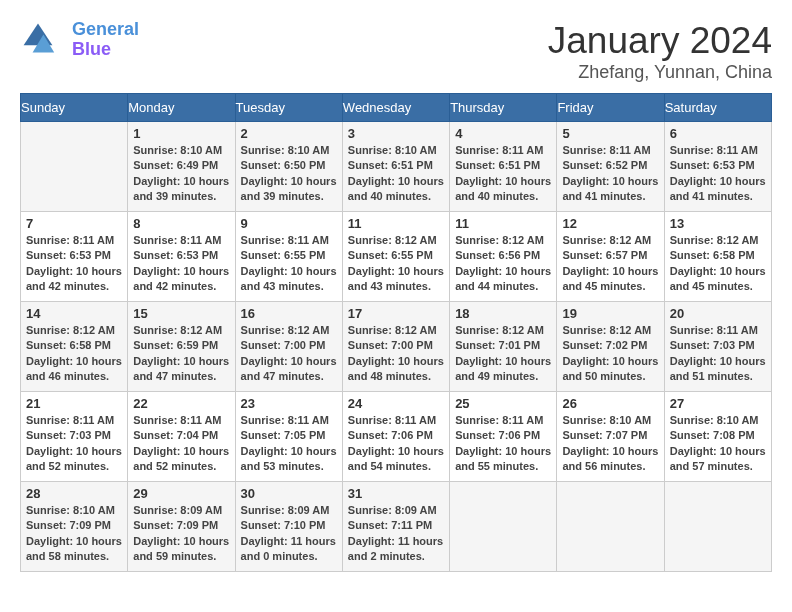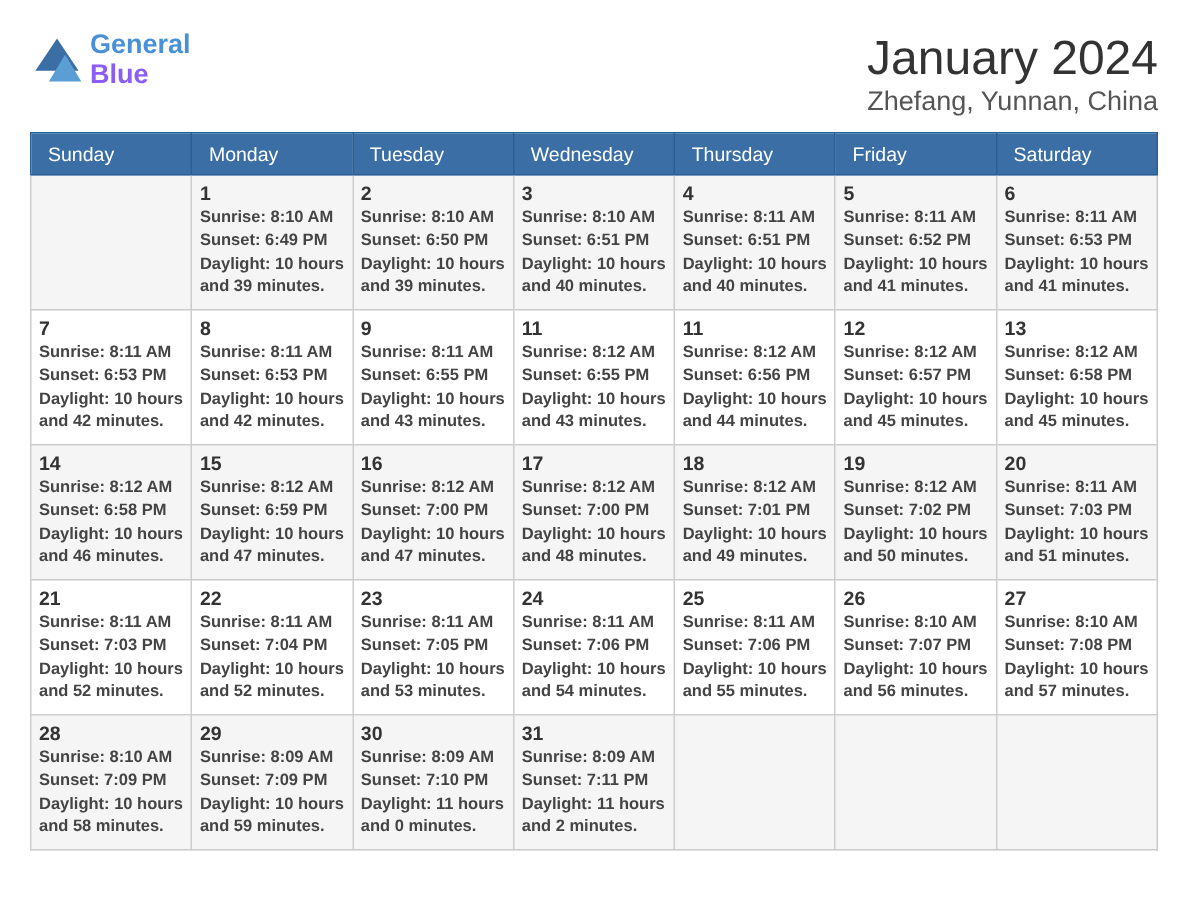--- a/index.html
+++ b/index.html
@@ -11,57 +11,57 @@
       padding: 20px;
     }
     .header {
       display: flex;
       justify-content: space-between;
       align-items: flex-start;
       margin-bottom: 10px;
     }
     .logo {
       display: flex;
-      align-items: center;
-      gap: 4px;
+      align-items: flex-start;
+      gap: 16px;
     }
     .logo-text {
       font-size: 18px;
       font-weight: bold;
       color: #333;
       line-height: 1.1;
     }
     .logo-text span {
       color: #4a90d9;
     }
     .logo-icon {
       width: 36px;
       height: 36px;
     }
     .title-block {
       text-align: right;
     }
     .main-title {
-      font-size: 32px;
+      font-size: 37px;
       font-weight: normal;
       color: #333;
     }
     .subtitle {
       font-size: 18px;
       color: #555;
     }
     .calendar {
       width: 100%;
       border-collapse: collapse;
       font-size: 11px;
     }
     .calendar thead tr th {
       background-color: #3a6ea5;
       color: #fff;
-      padding: 6px 11px;
+      padding: 6px 0;
       text-align: left;
       font-size: 13px;
       font-weight: normal;
       border: 1px solid #2a5e95;
     }
     .calendar tbody tr td {
       border: 1px solid #ccc;
       vertical-align: top;
       padding: 4px 5px;
       height: 90px;

